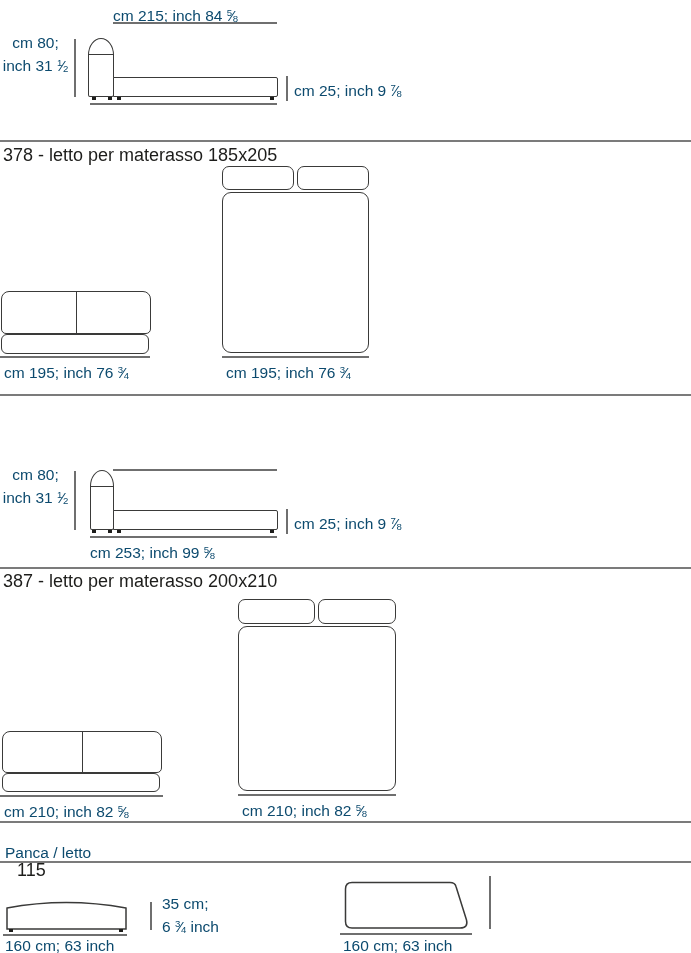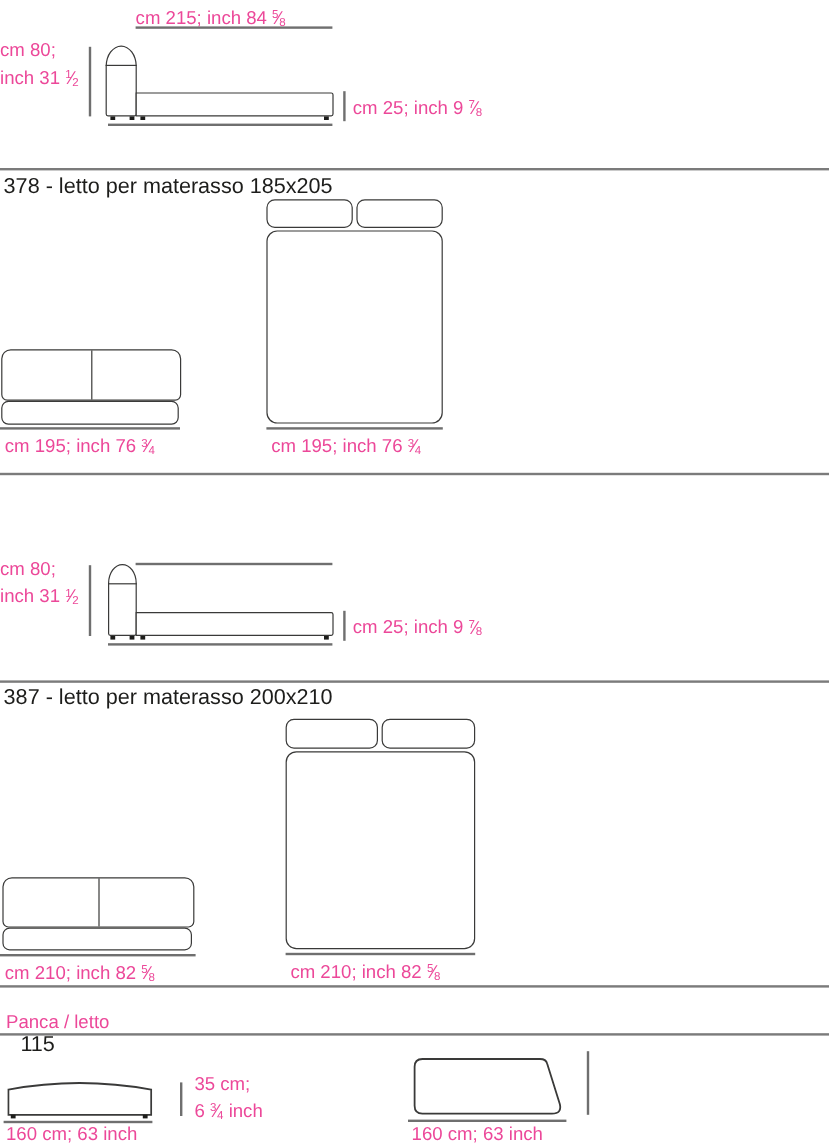--- a/index.html
+++ b/index.html
@@ -9,42 +9,42 @@
     background:#ffffff;
     font-family:"Liberation Sans", sans-serif;
     color:#1d1d1b;
     overflow:hidden;
   }
   .abs{position:absolute;}
   .dim-label{
     position:absolute;
     font-size:15.5px;
     line-height:20px;
-    color:#ec4899;
+    color:#0c4a6e;
     white-space:nowrap;
   }
   .hdr{
     position:absolute;
     font-size:18px;
     line-height:21px;
     color:#1d1d1b;
     white-space:nowrap;
   }
   .frac sup{font-size:0.62em;vertical-align:0.5em;}
   .frac sub{font-size:0.62em;vertical-align:-0.15em;}
   .frac .sl{margin:0 -1px;}
   
   .dline{position:absolute;background:#6f6f6f;}
   .rule{position:absolute;left:0;width:691px;height:2px;background:#7b7b7b;}
   
   .shape{position:absolute;border:1.5px solid #3a3a39;background:#fff;box-sizing:border-box;}
   .cap{position:absolute;left:-1px;right:-1px;height:0;border-top:1.3px solid #3a3a39;}
   .divider{position:absolute;top:0;bottom:0;width:0;border-left:1.4px solid #3a3a39;}
   .foot{position:absolute;width:4px;height:3px;background:#1d1d1b;}
-  .ralign{text-align:left;}
+  .ralign{text-align:center;}
   svg{display:block;}
 </style>
 </head>
 <body>
 
 <div id="page">
 
   <div class="dim-label" style="left:113px;top:3px;"><span>cm 215; inch 84 </span><span class="frac"><sup>5</sup><span class="sl">⁄</span><sub>8</sub></span></div>
   <div class="dline" style="left:113px;top:22px;width:164px;height:2px;"></div>
 
@@ -101,20 +101,21 @@
   <div class="shape" style="left:113px;top:510px;width:165px;height:20px;border-radius:0 2px 2px 0;"></div>
   <div class="foot" style="left:92px;top:530px;"></div>
   <div class="foot" style="left:108px;top:530px;"></div>
   <div class="foot" style="left:117px;top:530px;"></div>
   <div class="foot" style="left:270px;top:530px;"></div>
 
   <div class="dline" style="left:286px;top:509px;width:1.5px;height:25px;"></div>
   <div class="dim-label" style="left:294px;top:511px;"><span>cm 25; inch 9 </span><span class="frac"><sup>7</sup><span class="sl">⁄</span><sub>8</sub></span></div>
 
   <div class="dline" style="left:90px;top:536px;width:187px;height:2px;"></div>
+  <div class="dim-label" style="left:90px;top:540px;"><span>cm 253; inch 99 </span><span class="frac"><sup>5</sup><span class="sl">⁄</span><sub>8</sub></span></div>
 
   <div class="rule" style="top:567px;"></div>
 
   <div class="hdr" style="left:3px;top:571px;">387 - letto per materasso 200x210</div>
 
   <div class="shape" style="left:238px;top:599px;width:77px;height:25px;border-radius:7px;"></div>
   <div class="shape" style="left:318px;top:599px;width:78px;height:25px;border-radius:7px;"></div>
   <div class="shape" style="left:238px;top:626px;width:158px;height:165px;border-radius:9px;"></div>
   <div class="dline" style="left:238px;top:794px;width:158px;height:2px;"></div>
   <div class="dim-label" style="left:242px;top:798px;"><span>cm 210; inch 82 </span><span class="frac"><sup>5</sup><span class="sl">⁄</span><sub>8</sub></span></div>

